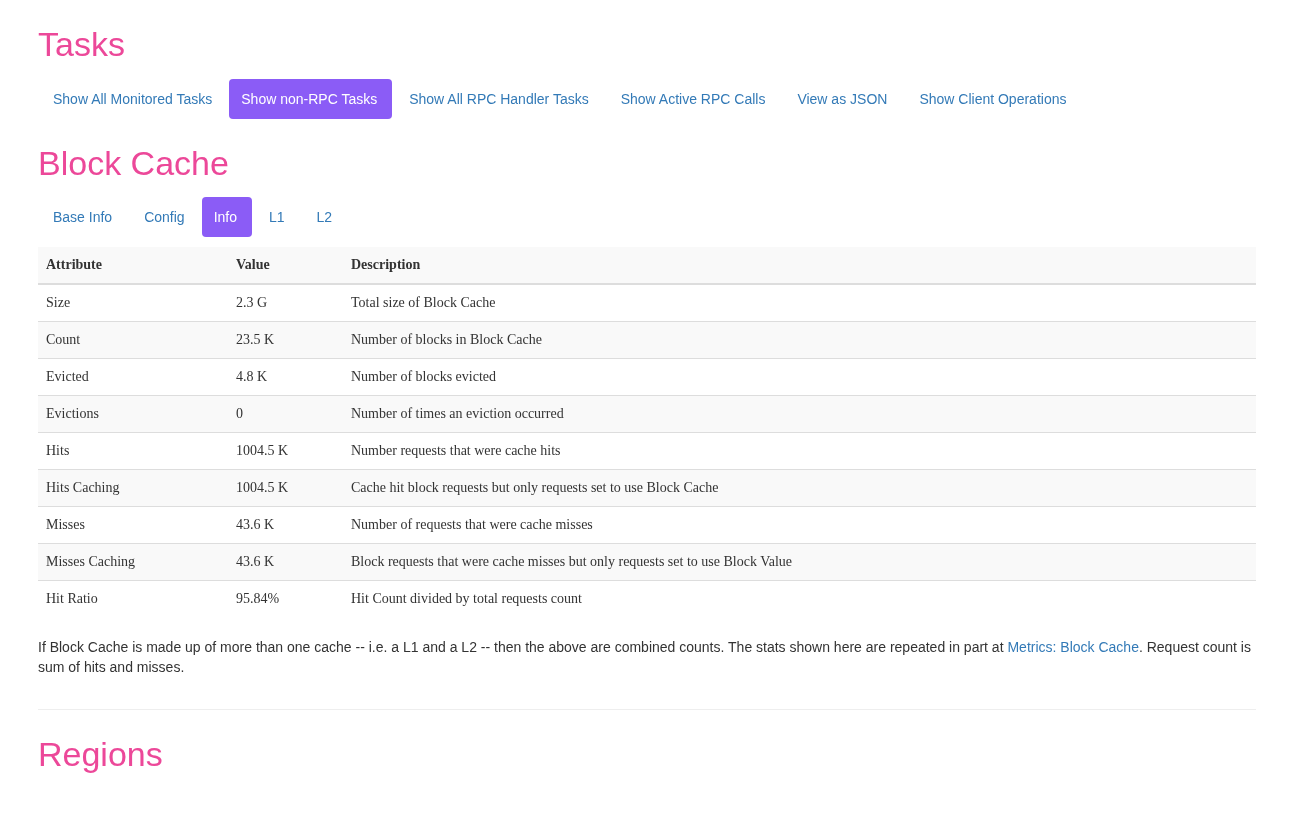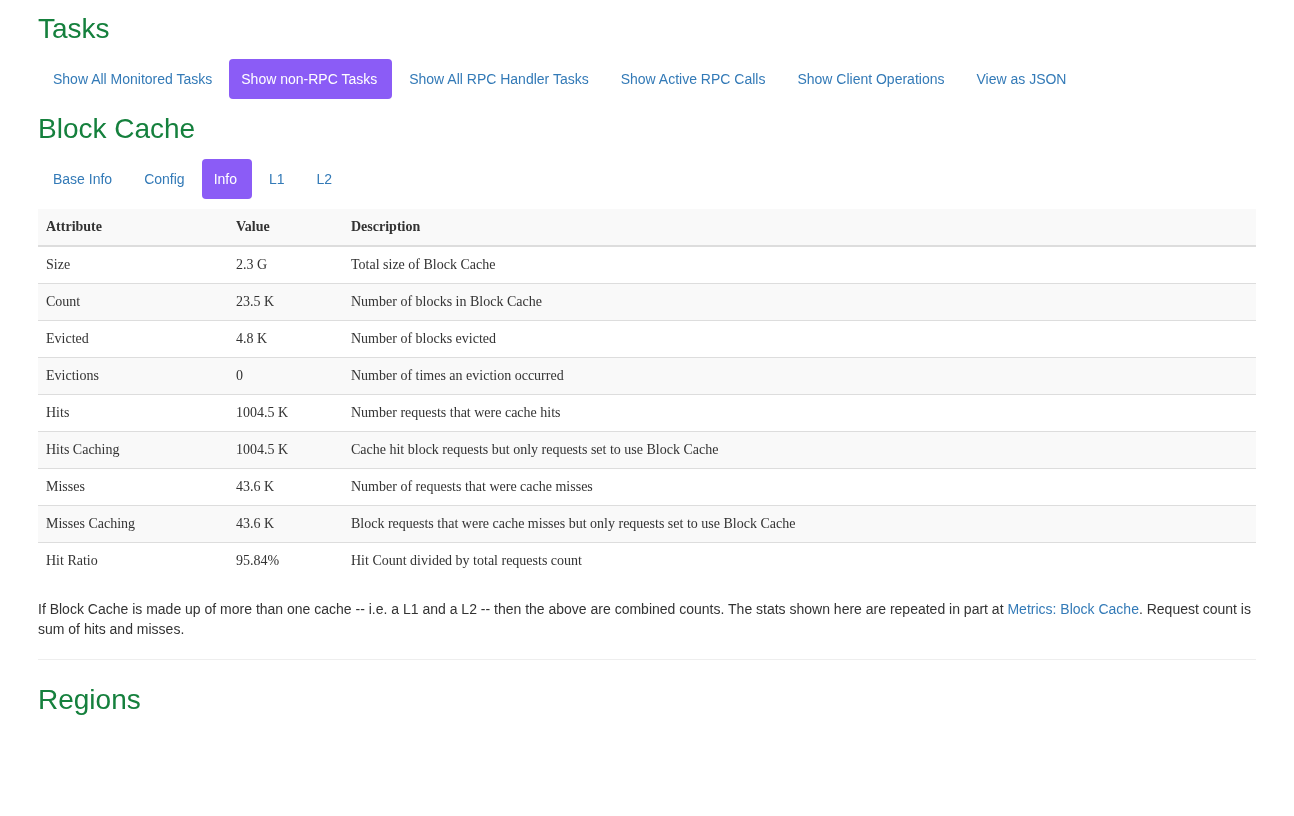--- a/index.html
+++ b/index.html
@@ -6,25 +6,25 @@
     body {
       font-family: "Helvetica Neue", Helvetica, Arial, sans-serif;
       font-size: 14px;
       line-height: 1.42857143;
       color: #333;
       background-color: #fff;
       margin: 0;
       padding: 0 38px;
     }
     h2 {
-      font-size: 28px;
+      font-size: 34px;
       font-weight: 500;
-      margin-top: 9px;
+      margin-top: 20px;
       margin-bottom: 10px;
-      color: #15803d;
+      color: #ec4899;
     }
     .nav-tabs {
       list-style: none;
       padding: 0;
       margin: 0 0 10px 0;
       display: flex;
       flex-wrap: wrap;
       text-align: right;
     }
     .nav-tabs li {
@@ -78,21 +78,21 @@
     }
     table.table th:first-child,
     table.table td:first-child {
       width: 190px;
     }
     table.table th:nth-child(2),
     table.table td:nth-child(2) {
       width: 115px;
     }
     .footnote {
-      margin: 0 0 20px 0;
+      margin: 0 0 32px 0;
       color: #333;
     }
     .footnote a {
       color: #337ab7;
       text-decoration: none;
       cursor: pointer;
     }
     hr {
       margin-top: 20px;
       margin-bottom: 20px;
@@ -103,22 +103,22 @@
 </head>
 <body>
 
 <section>
   <h2>Tasks</h2>
   <ul class="nav-tabs">
     <li><a>Show All Monitored Tasks</a></li>
     <li class="active"><a>Show non-RPC Tasks</a></li>
     <li><a>Show All RPC Handler Tasks</a></li>
     <li><a>Show Active RPC Calls</a></li>
+    <li><a>View as JSON</a></li>
     <li><a>Show Client Operations</a></li>
-    <li><a>View as JSON</a></li>
   </ul>
 </section>
 
 <section>
   <h2>Block Cache</h2>
   <ul class="nav-tabs">
     <li><a>Base Info</a></li>
     <li><a>Config</a></li>
     <li class="active"><a>Info</a></li>
     <li><a>L1</a></li>
@@ -165,21 +165,21 @@
         <td>Cache hit block requests but only requests set to use Block Cache</td>
       </tr>
       <tr>
         <td>Misses</td>
         <td>43.6 K</td>
         <td>Number of requests that were cache misses</td>
       </tr>
       <tr>
         <td>Misses Caching</td>
         <td>43.6 K</td>
-        <td>Block requests that were cache misses but only requests set to use Block Cache</td>
+        <td>Block requests that were cache misses but only requests set to use Block Value</td>
       </tr>
       <tr>
         <td>Hit Ratio</td>
         <td>95.84%</td>
         <td>Hit Count divided by total requests count</td>
       </tr>
     </tbody>
   </table>
 
   <p class="footnote">

